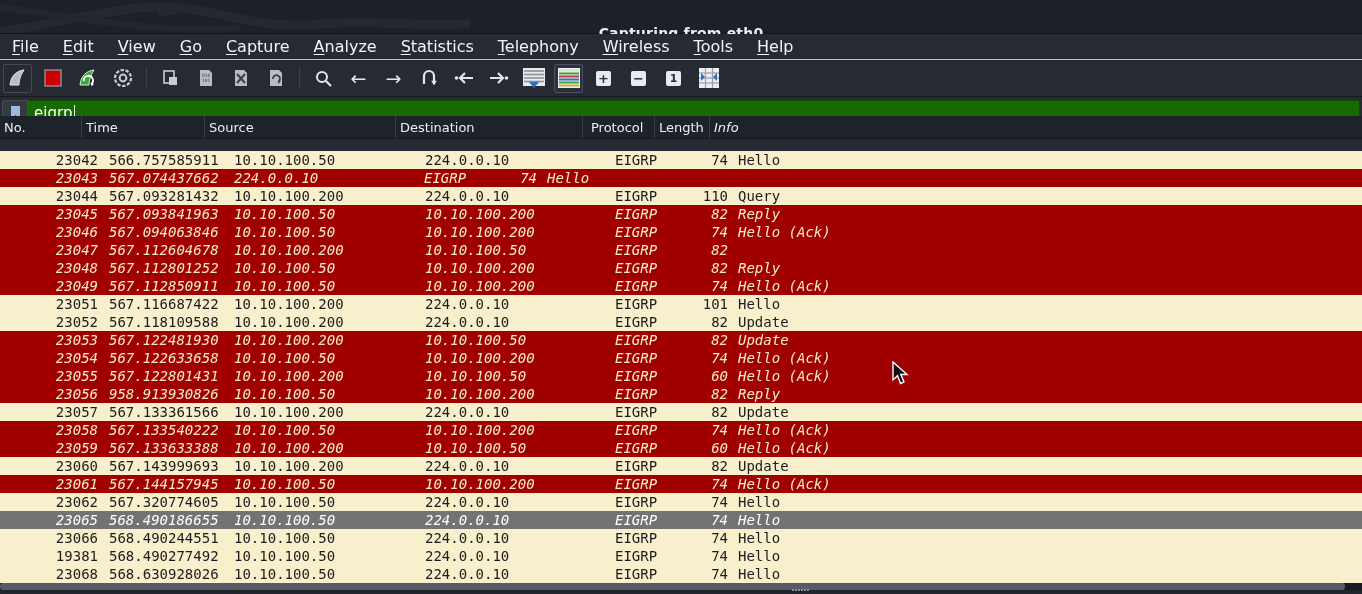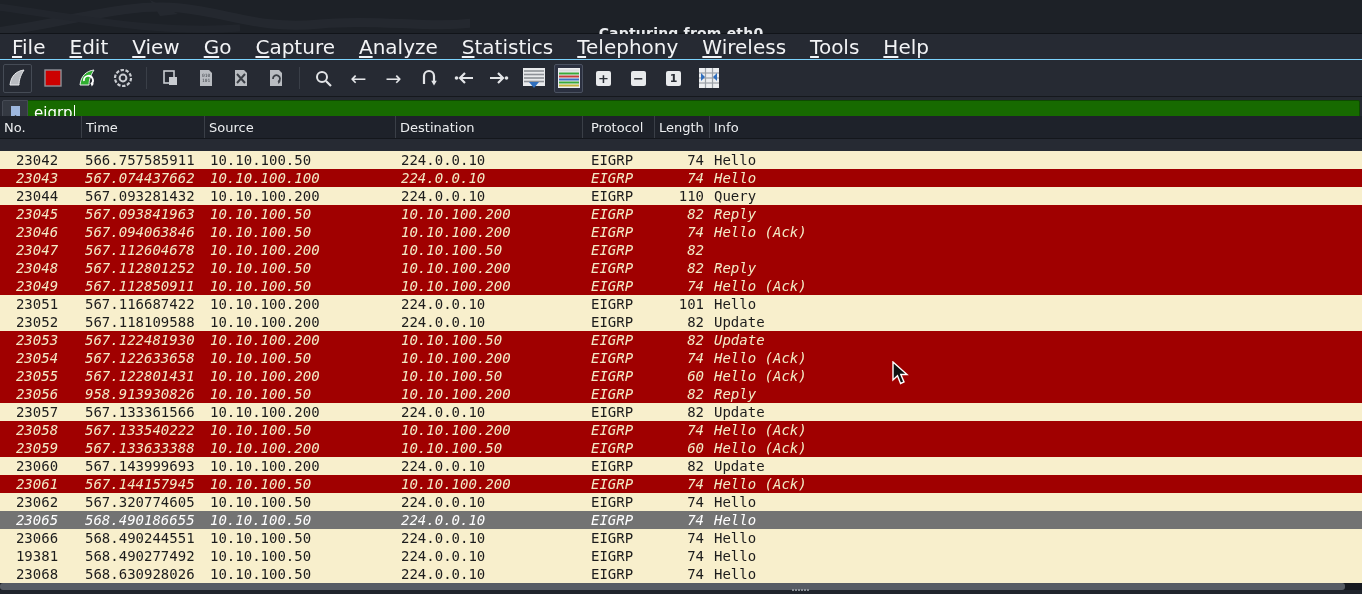--- a/index.html
+++ b/index.html
@@ -6,21 +6,21 @@
   #app{position:relative;width:1362px;height:594px;overflow:hidden;
        font-family:"DejaVu Sans","Liberation Sans",sans-serif;
        background:#262a33;user-select:none;}
   
   #titlebar{position:absolute;left:0;top:0;width:1362px;height:33px;background:#1d2127;
             display:flex;align-items:center;justify-content:center;border-bottom:1px solid #111419;}
   #titlebar .title{color:#e8eaed;font-size:14px;font-weight:bold;letter-spacing:.2px;margin-top:33px;}
   #deco{position:absolute;left:0;top:0;opacity:.55;pointer-events:none;}
   
   #menubar{position:absolute;left:0;top:34px;width:1362px;height:25px;background:#262a33;
-           display:flex;align-items:center;color:#f2f3f5;font-size:20px;border-bottom:1px solid #7dd3fc;}
+           display:flex;align-items:center;color:#f2f3f5;font-size:16px;border-bottom:1px solid #7dd3fc;}
   .menu-item{padding:2px 10px;margin:0 2px;cursor:default;}
   .menu-item:first-child{margin-left:2px;}
   .menu-item .u{text-decoration:underline;text-underline-offset:2px;}
   
   #toolbar{position:absolute;left:0;top:60px;width:1362px;height:36px;background:#262a33;
            display:flex;align-items:center;border-bottom:1px solid #15181d;}
   .tbtn{width:27px;height:27px;margin:0 3px;display:flex;align-items:center;justify-content:center;
         border:1px solid transparent;border-radius:2px;color:#d7dade;}
   .tbtn.focused{border-color:#454b55;}
   .tbtn.checked{border-color:#4a5160;background:#2b3останов40;}
@@ -41,30 +41,30 @@
               display:flex;color:#eceef0;font-size:13px;border-bottom:1px solid #14171c;}
   .hcell{display:flex;align-items:center;border-right:1px solid #3a3f47;box-sizing:border-box;
          padding-left:4px;white-space:nowrap;overflow:hidden;}
   #rows{position:absolute;left:0;top:151px;width:1362px;height:432px;overflow:hidden;
         font-family:"DejaVu Sans Mono","Liberation Mono",monospace;font-size:14px;}
   .prow{display:flex;height:18px;line-height:18px;white-space:nowrap;}
   .prow.cream{background:#f8efcc;color:#1c1c1c;}
   .prow.red{background:#a00000;color:#f3ebc6;font-style:italic;}
   .prow.selected{background:#737373;color:#ffffff;font-style:italic;}
   .pcell{box-sizing:border-box;overflow:hidden;white-space:nowrap;}
-  .c-no{width:82px;text-align:center;padding-right:8px;}
+  .c-no{width:82px;text-align:right;padding-right:8px;margin-left:24px;}
   .c-time{width:123px;padding-left:3px;}
   .c-src{width:191px;padding-left:5px;}
   .c-dst{width:187px;padding-left:5px;}
   .c-proto{width:72px;padding-left:8px;}
   .c-len{width:55px;text-align:right;padding-right:6px;}
   .c-info{flex:1;padding-left:4px;}
   
   .h-no{width:82px;}.h-time{width:123px;}.h-src{width:191px;}.h-dst{width:187px;}
-  .h-proto{width:72px;padding-left:8px;}.h-len{width:55px;}.h-info{flex:1;border-right:none;}
+  .h-proto{width:72px;padding-left:8px;}.h-len{width:55px;}.h-info{flex:1;border-right:none;font-style:italic;}
   
   #hscroll{position:absolute;left:0;top:583px;width:1362px;height:7px;background:#171a20;}
   #hscroll-thumb{position:absolute;left:0;top:0;width:1345px;height:7px;background:#575c64;border-radius:3px;}
   #bottomband{position:absolute;left:0;top:590px;width:1362px;height:4px;background:#20242c;}
   #splitter-dots{position:absolute;left:792px;top:588px;width:20px;height:4px;display:flex;gap:1px;align-items:center;}
   #splitter-dots i{width:2px;height:2px;background:#8a8f96;display:block;}
   
   #cursor{position:absolute;left:891px;top:361px;pointer-events:none;}
 </style>
 </head>
@@ -255,21 +255,20 @@
         <div class="pcell c-time">566.757585911</div>
         <div class="pcell c-src">10.10.100.50</div>
         <div class="pcell c-dst">224.0.0.10</div>
         <div class="pcell c-proto">EIGRP</div>
         <div class="pcell c-len">74</div>
         <div class="pcell c-info">Hello</div>
       </div>
       <div class="prow red">
         <div class="pcell c-no">23043</div>
         <div class="pcell c-time">567.074437662</div>
-        <div class="pcell c-src">10.10.100.100</div>
         <div class="pcell c-dst">224.0.0.10</div>
         <div class="pcell c-proto">EIGRP</div>
         <div class="pcell c-len">74</div>
         <div class="pcell c-info">Hello</div>
       </div>
       <div class="prow cream">
         <div class="pcell c-no">23044</div>
         <div class="pcell c-time">567.093281432</div>
         <div class="pcell c-src">10.10.100.200</div>
         <div class="pcell c-dst">224.0.0.10</div>

